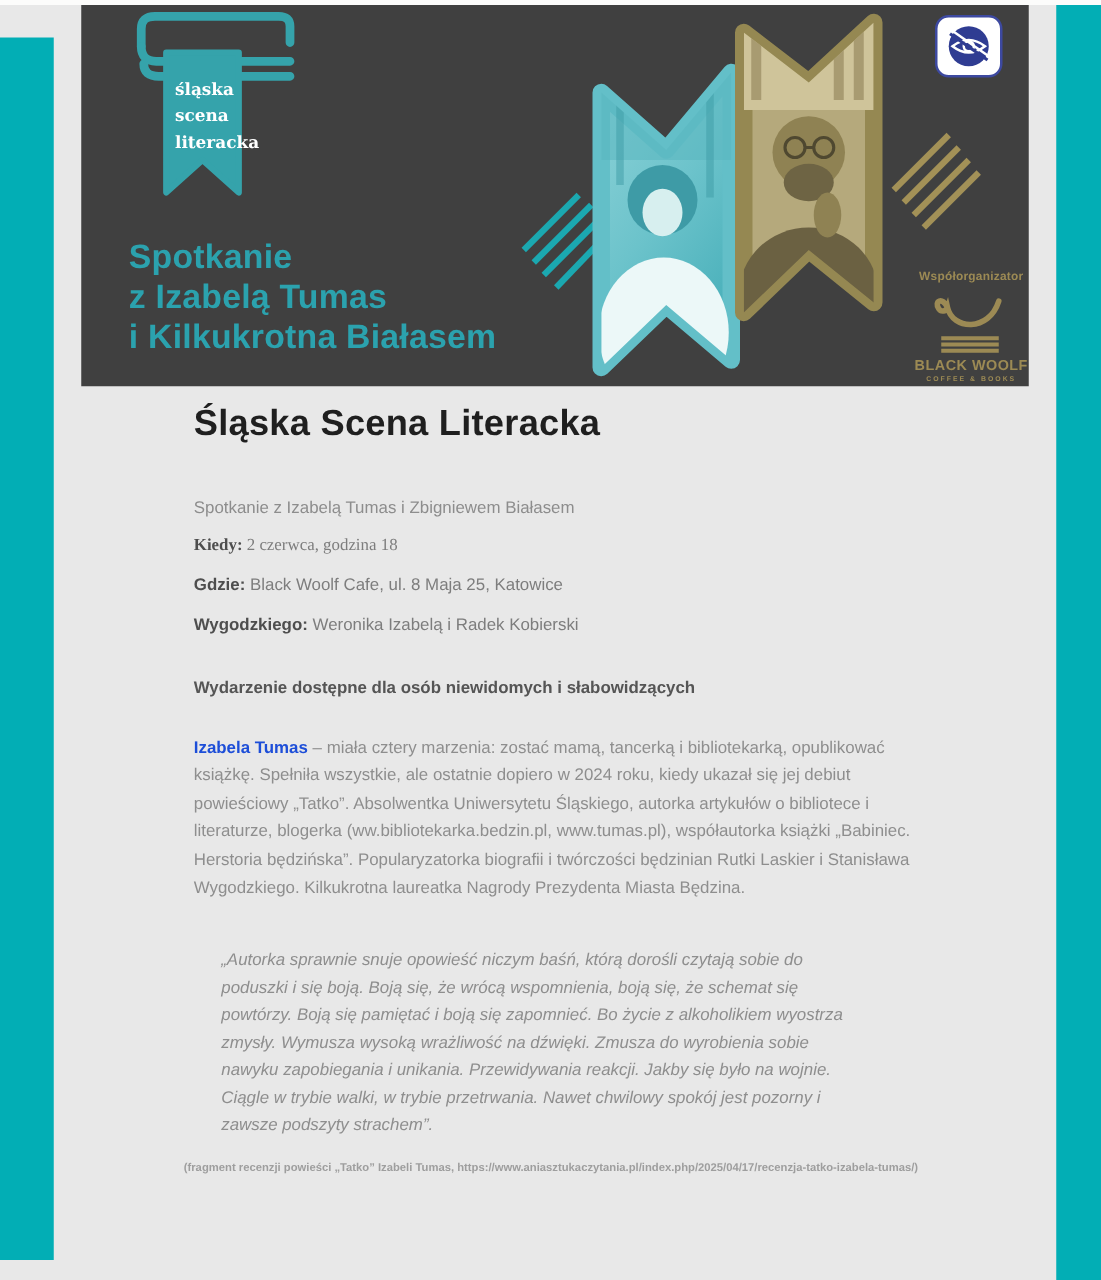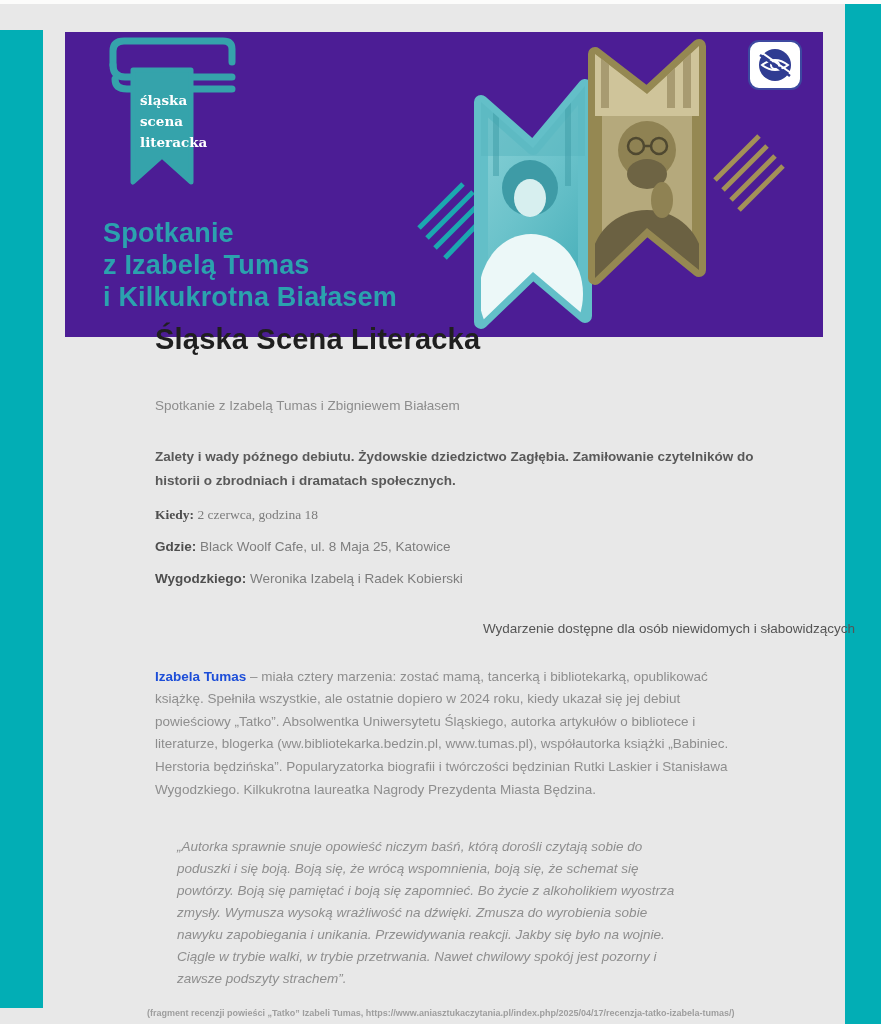--- a/index.html
+++ b/index.html
@@ -6,21 +6,21 @@
   body{
     width:881px;height:1024px;overflow:hidden;position:relative;
     background:#e8e8e8;
     font-family:"Liberation Sans",sans-serif;
   }
   .white-strip{position:absolute;top:0;left:0;width:881px;height:4px;background:#fcfcfb;}
   .bar-left{position:absolute;left:0;top:30px;width:43px;height:978px;background:#02aeb5;}
   .bar-right{position:absolute;left:845px;top:4px;width:36px;height:1020px;background:#02aeb5;}
 
   
-  .banner{position:absolute;left:65px;top:4px;width:758px;height:305px;background:#4c1d95;margin-top:28px;}
+  .banner{position:absolute;left:65px;top:4px;width:758px;height:305px;background:#404040;}
   .book-logo{position:absolute;left:30px;top:0;width:150px;height:172px;}
   .book-logo svg{position:absolute;left:0;top:0;}
   .ribbon-text{
     position:absolute;left:45px;top:58px;width:56px;
     color:#ffffff;font-family:"DejaVu Serif",serif;font-weight:600;
     font-size:13.5px;line-height:1.55;white-space:pre-line;
   }
   .banner-title{
     position:absolute;left:38px;top:186px;width:420px;
     font-size:27px;font-weight:800;color:#2ba2ae;line-height:1.18;
@@ -43,21 +43,21 @@
 
   
   .main{position:absolute;left:155px;top:309px;width:700px;}
   .page-title{margin:14px 0 0;font-size:29px;font-weight:800;color:#1f1f1f;letter-spacing:.2px;}
   .subtitle{margin-top:42px;font-size:13.5px;color:#8d8d8d;}
   .lede{margin-top:32px;font-size:13.5px;font-weight:bold;color:#595959;line-height:1.75;}
   .detail{margin-top:15px;font-size:13.5px;line-height:1.25;}
   .detail:first-of-type{margin-top:15px;font-family:Liberation Serif, serif;}
   .detail b{color:#4e4e4e;}
   .detail span{color:#7d7d7d;}
-  .note{margin-top:33px;font-size:13.5px;font-weight:normal;color:#555555;text-align:right;}
+  .note{margin-top:33px;font-size:13.5px;font-weight:bold;color:#555555;}
   .bio{margin-top:30px;font-size:13.5px;color:#8e8e8e;line-height:1.67;}
   .bio b{color:#1d4ed8;}
   .quote{margin:35px 0 0 22px;font-size:13.5px;color:#8e8e8e;line-height:1.63;font-style:italic;}
   .footnote{margin-top:18px;margin-left:-8px;font-size:9px;color:#9e9e9e;font-weight:bold;}
   .prelines{white-space:pre-line;}
 </style>
 </head>
 <body>
 
 <div class="white-strip"></div>
@@ -152,30 +152,39 @@
   <div class="eye-badge">
     <svg width="40" height="40" viewBox="0 0 40 40">
       <circle cx="20" cy="20" r="16" fill="#2f3c92"></circle>
       <path d="M7,20 Q20,10 33,20 Q20,30 7,20 Z" fill="none" stroke="#ffffff" stroke-width="2"></path>
       <circle cx="20" cy="20" r="4" fill="none" stroke="#ffffff" stroke-width="2"></circle>
       <line x1="6" y1="7" x2="36" y2="28" stroke="#ffffff" stroke-width="2"></line>
       <line x1="5" y1="10" x2="35" y2="31" stroke="#2f3c92" stroke-width="2.5"></line>
     </svg>
   </div>
 
+  <div class="partner">
+    <div class="partner-label">Współorganizator</div>
+    <svg width="64" height="48" viewBox="0 0 64 48">
+      <path d="M13,11 C9,2 2,6 6,12 C8,15 12,14 13,11 C17,29 46,31 54,6" fill="none" stroke="#9c8a54" stroke-width="4.5" stroke-linecap="round"></path>
+      <rect x="8" y="34" width="46" height="3.2" fill="#9c8a54"></rect>
+      <rect x="8" y="39" width="46" height="3.2" fill="#9c8a54"></rect>
+      <rect x="8" y="44" width="46" height="3.2" fill="#9c8a54"></rect>
+    </svg>
+    <div class="partner-name">BLACK WOOLF</div>
+    <div class="partner-tagline">COFFEE &amp; BOOKS</div>
+  </div>
 </div>
 
 <div class="main">
 
   <h1 class="page-title">Śląska Scena Literacka</h1>
 
   <div class="subtitle">Spotkanie z Izabelą Tumas i Zbigniewem Białasem</div>
 
-  <div class="lede prelines">Zalety i wady późnego debiutu. Żydowskie dziedzictwo Zagłębia. Zamiłowanie czytelników do
-historii o zbrodniach i dramatach społecznych.</div>
 
   <p class="detail">
     <b>Kiedy:</b><span> 2 czerwca, godzina 18</span>
   </p>
   <p class="detail">
     <b>Gdzie:</b><span> Black Woolf Cafe, ul. 8 Maja 25, Katowice</span>
   </p>
   <p class="detail">
     <b>Wygodzkiego:</b><span> Weronika Izabelą i Radek Kobierski</span>
   </p>

